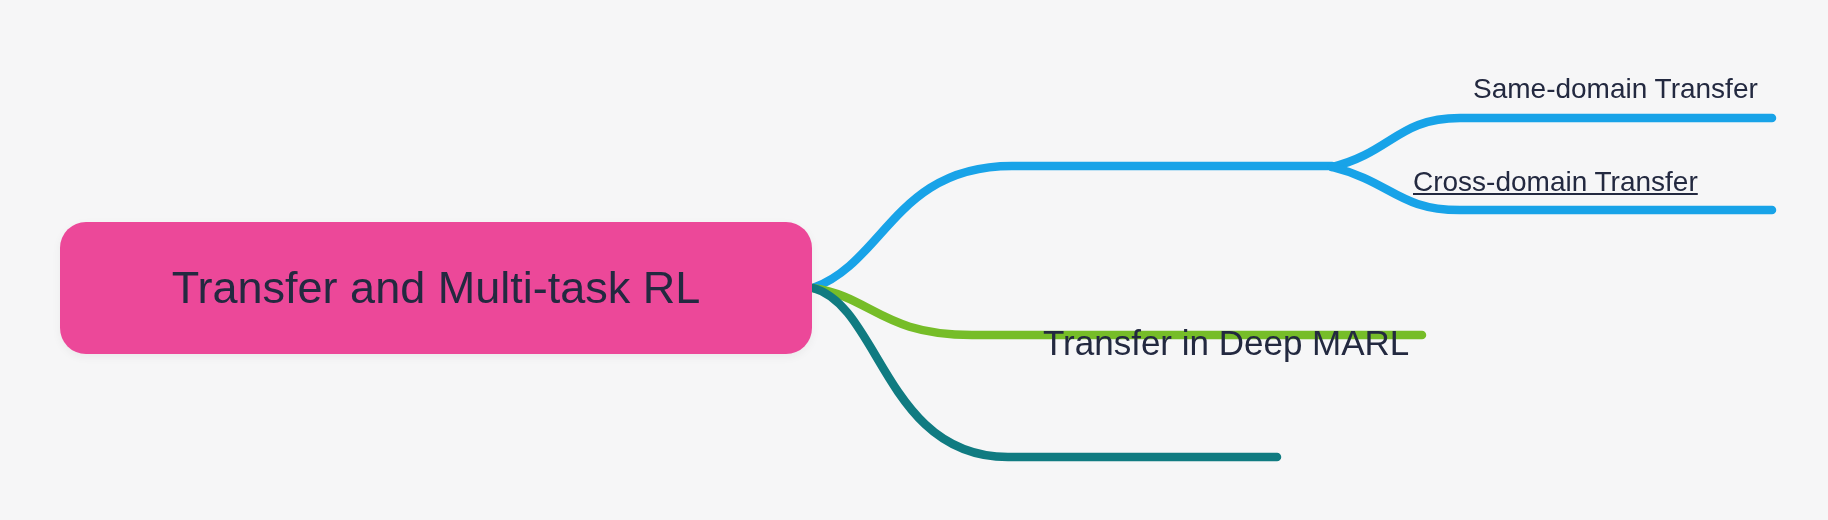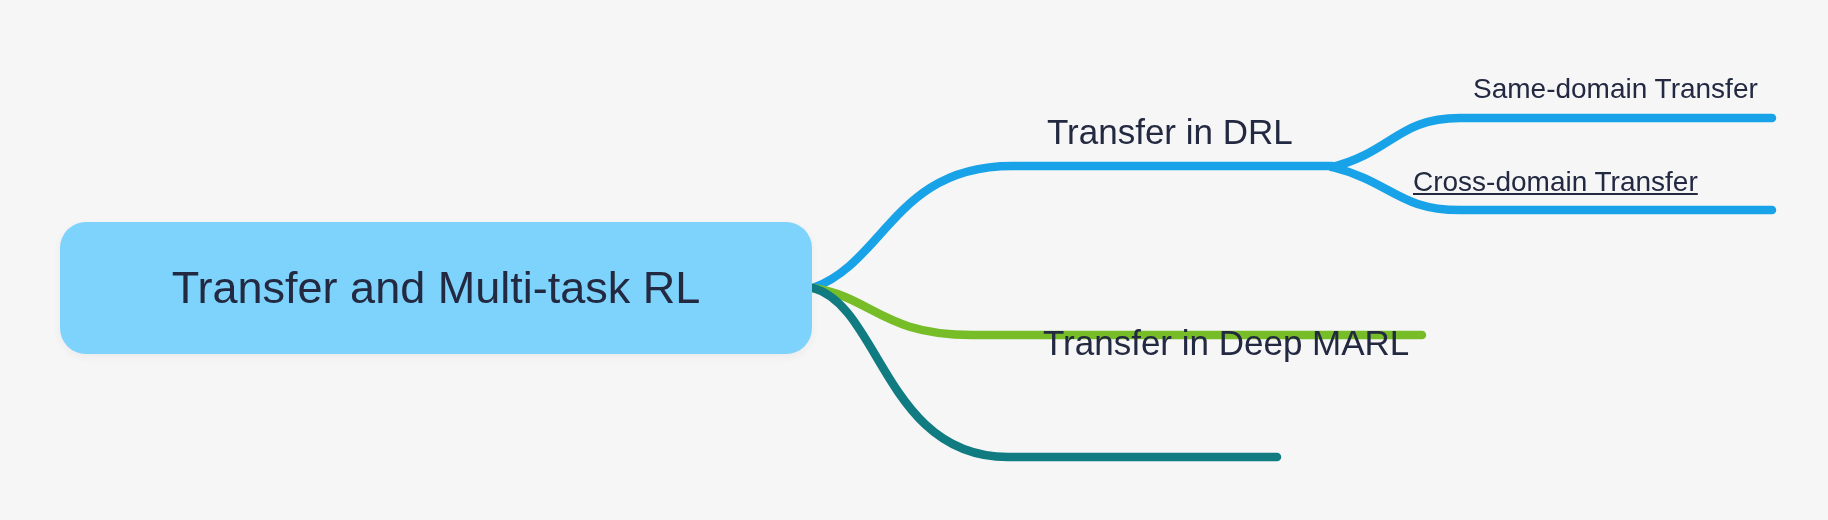--- a/index.html
+++ b/index.html
@@ -29,21 +29,21 @@
     stroke-width: 8.5;
     stroke-linecap: round;
     stroke-linejoin: round;
   }
   .root-node {
     position: absolute;
     left: 60px;
     top: 222px;
     width: 752px;
     height: 132px;
-    background: #7dd3fc;
+    background: #ec4899;
     border-radius: 26px;
     box-shadow: 0 3px 10px rgba(0,0,0,0.05);
     display: flex;
     align-items: center;
     justify-content: center;
     cursor: default;
   }
   .root-label {
     font-size: 45px;
     color: #232940;
@@ -79,21 +79,20 @@
 
     <path d="M 813 288 C 872 297 882 335 972 335 H 1422" stroke="#76bd28"></path>
 
     <path d="M 813 288 C 880 306 886 457 1008 457 H 1277" stroke="#107b81"></path>
   </svg>
 
   <div class="root-node">
     <span class="root-label">Transfer and Multi-task RL</span>
   </div>
 
-  <div class="node-label branch-label lbl-drl">Transfer in DRL</div>
 
   <div class="node-label leaf-label lbl-same">Same-domain Transfer</div>
 
   <div class="node-label leaf-label lbl-cross">Cross-domain Transfer</div>
 
   <div class="node-label branch-label lbl-marl">Transfer in Deep MARL</div>
 
 
 </div>
 

